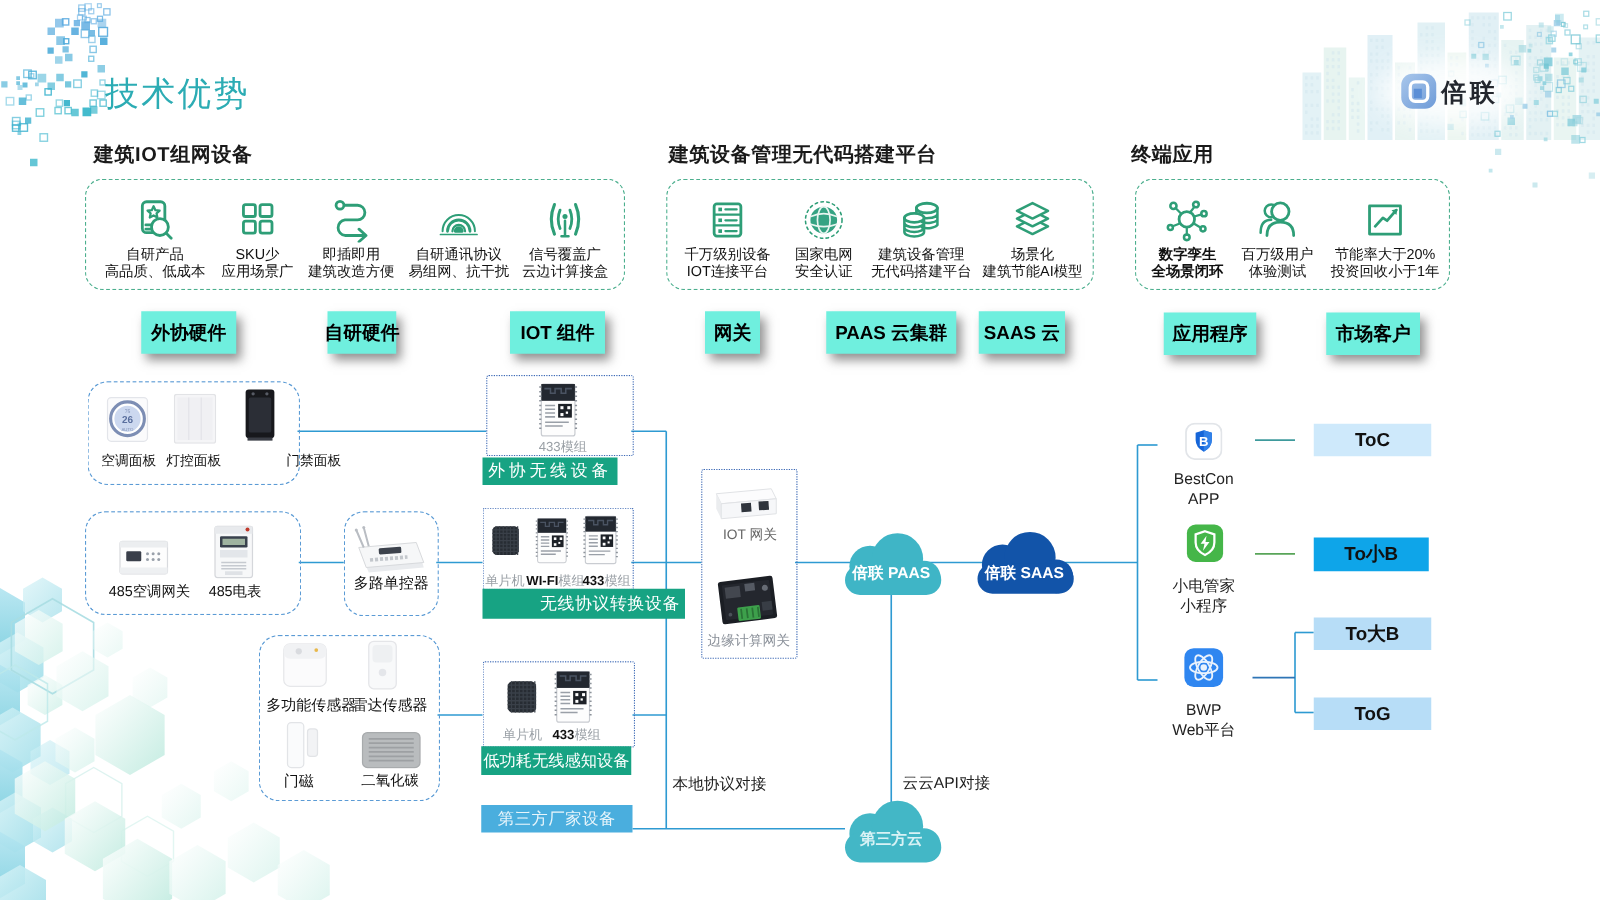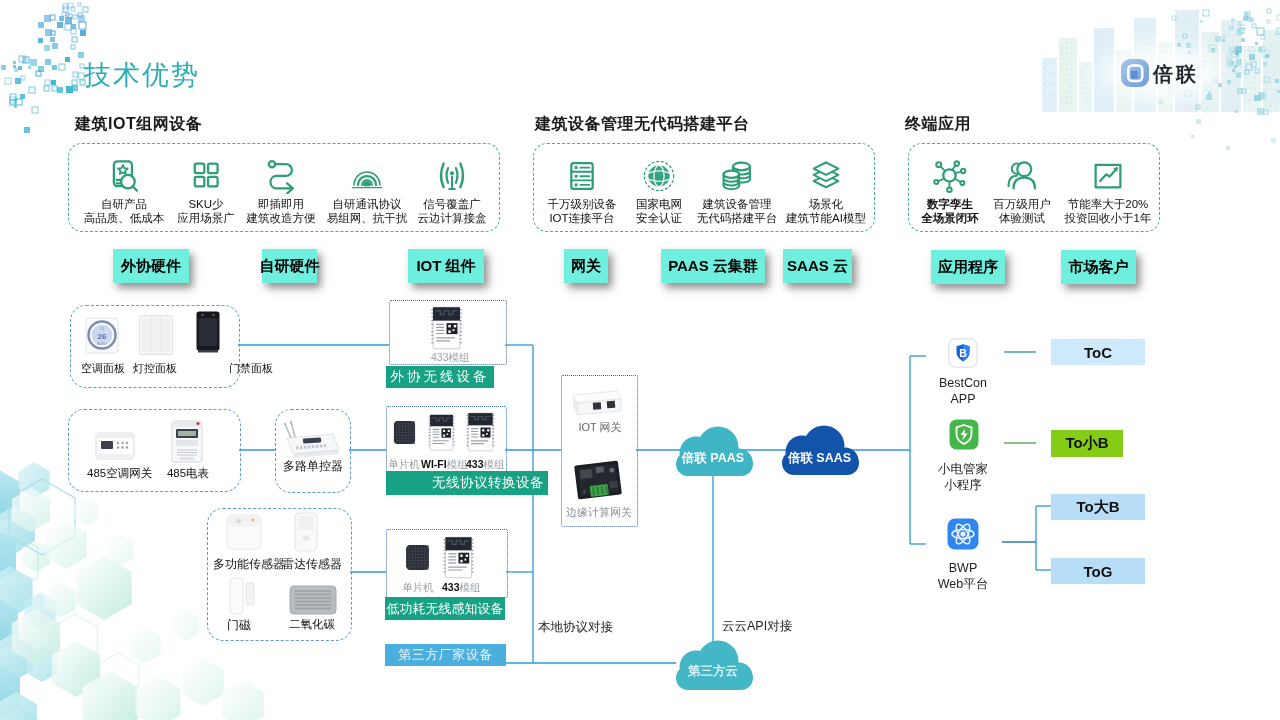--- a/index.html
+++ b/index.html
@@ -1042,17 +1042,17 @@
 <div class="abs iotbox" style="left:561px;top:375px;width:75px;height:150px;"></div>
 
 <div class="abs cloudtxt" style="left:671px;top:450px;width:84px;">倍联 PAAS</div>
 <div class="abs cloudtxt" style="left:777px;top:450px;width:85px;">倍联 SAAS</div>
 <div class="abs cloudtxt" style="left:671px;top:663px;width:84px;color:#d8f2f5;">第三方云</div>
 
 <div class="abs ann" style="left:538px;top:619px;font-size:12.5px;">本地协议对接</div>
 <div class="abs ann" style="left:722px;top:618px;font-size:12.5px;">云云API对接</div>
 
 <div class="abs rlab" style="left:1051px;top:339px;width:94px;height:26px;background:#cee9fb;">ToC</div>
-<div class="abs rlab" style="left:1051px;top:430px;width:72px;height:27px;background:#84cc16;">To小B</div>
+<div class="abs rlab" style="left:1051px;top:430px;width:92px;height:27px;background:#0ea5e9;">To小B</div>
 <div class="abs rlab" style="left:1051px;top:494px;width:94px;height:26px;background:#b7ddf7;">To大B</div>
 <div class="abs rlab" style="left:1051px;top:558px;width:94px;height:26px;background:#b7ddf7;">ToG</div>
 
 </div>
 
 </body></html>

